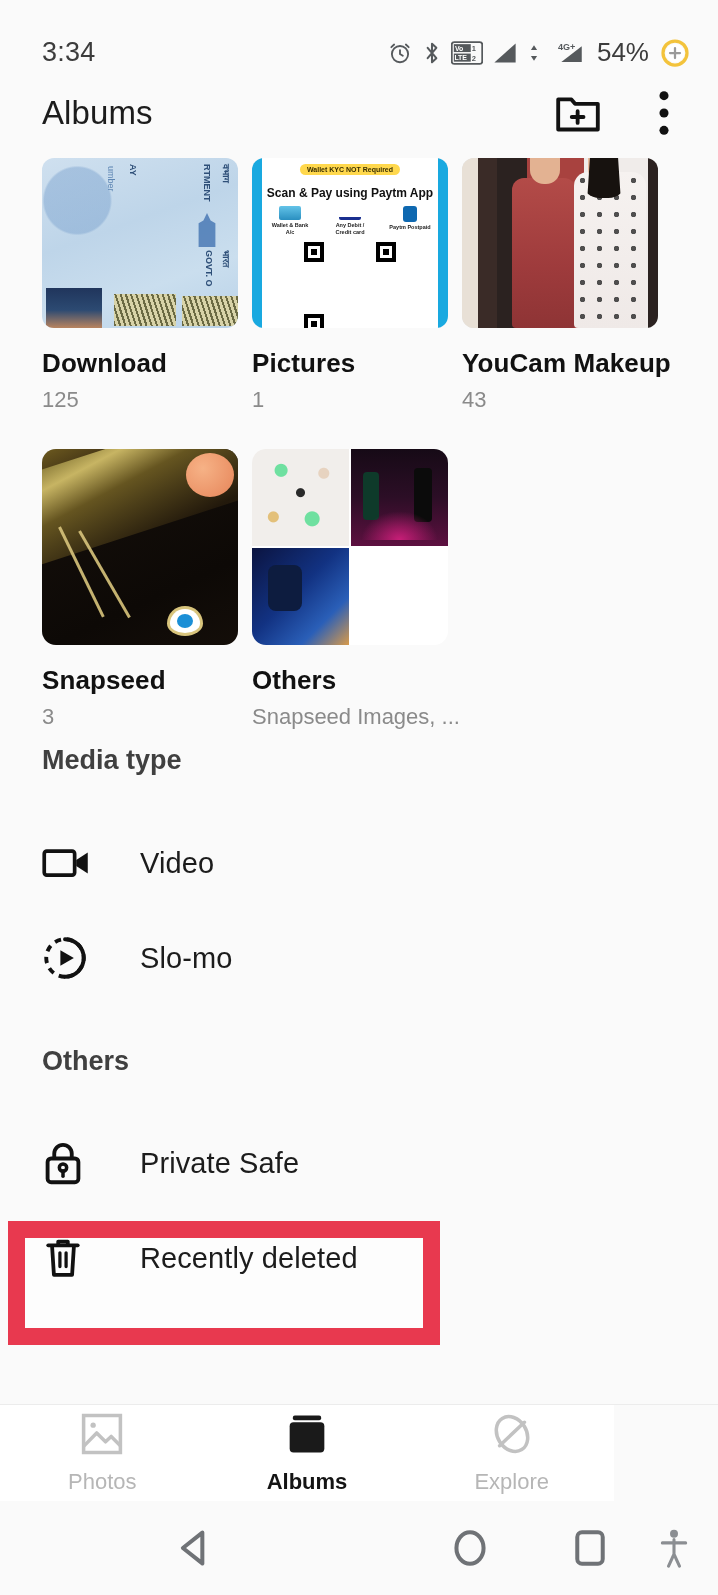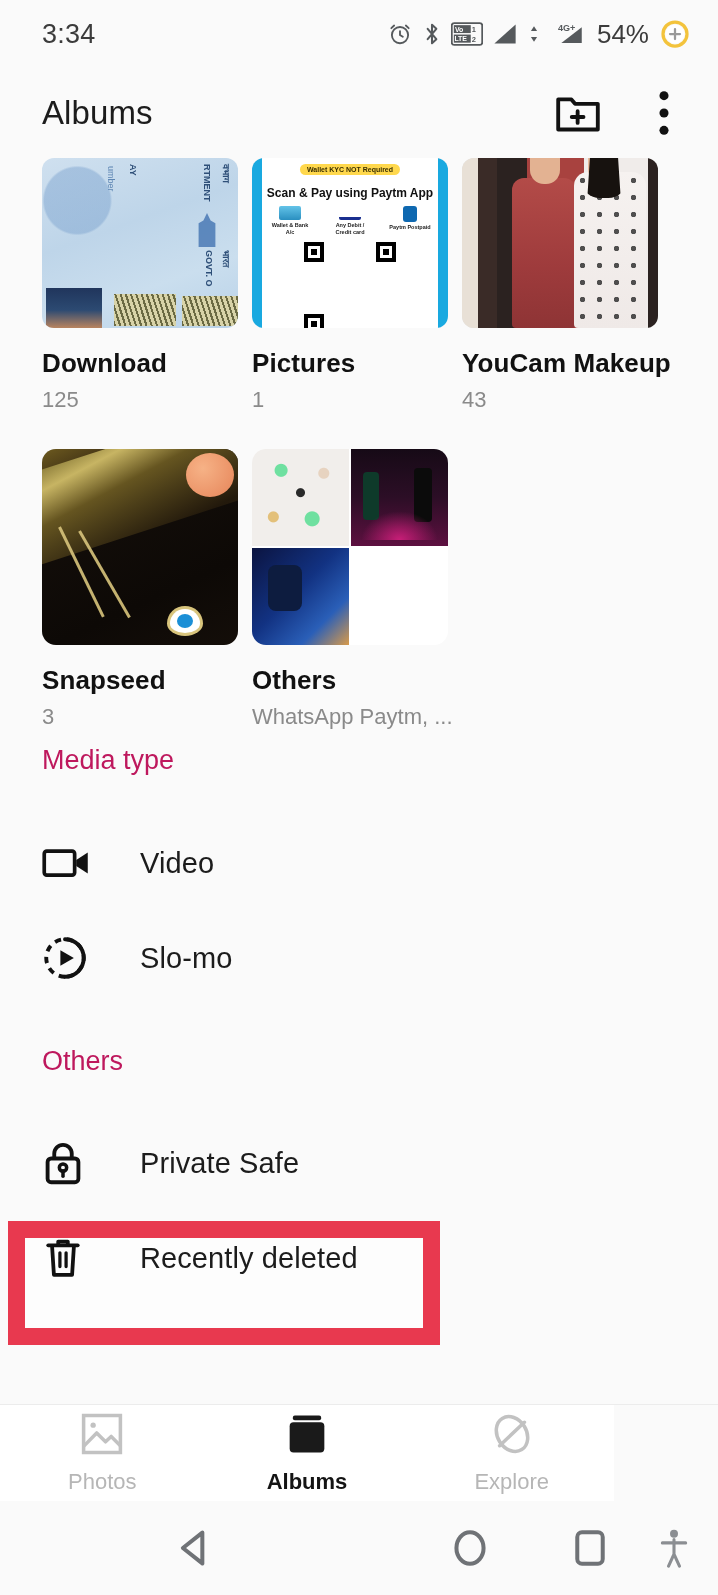--- a/index.html
+++ b/index.html
@@ -8,21 +8,21 @@
     background:#fafafa;
     font-family:"Liberation Sans", sans-serif;
     -webkit-font-smoothing:antialiased;
     overflow:hidden;
   }
   #root { position:relative; width:718px; height:1595px; background:#fafafa; }
 
   
   .statusbar {
     position:absolute; left:0; top:0; width:718px; height:68px;
-    display:flex; align-items:center; justify-content:space-between;
+    display:flex; align-items:flex-end; justify-content:space-between;
     padding:0 28px 0 42px;
   }
   .clock { font-size:27px; color:#3c3c3c; letter-spacing:.2px; }
   .sys-icons { display:flex; align-items:center; gap:9px; }
   .sys-icons svg { display:block; }
   .battery-pct { font-size:26px; color:#3c3c3c; margin:0 2px 0 4px; letter-spacing:0; }
 
   
   .appbar {
     position:absolute; left:0; top:68px; width:718px; height:90px;
@@ -159,21 +159,21 @@
   .cclub1::after { content:""; position:absolute; left:10%; bottom:6%; width:80%; height:30%;
     background:radial-gradient(ellipse at 50% 100%,#c81e78 0%,transparent 70%); }
   .cclub1 .f1 { position:absolute; left:12%; top:24%; width:16px; height:48px; background:#0e3a2a; border-radius:4px; }
   .cclub1 .f2 { position:absolute; right:16%; top:20%; width:18px; height:54px; background:#0b0b0b; border-radius:4px; }
   .cclub2 { background:linear-gradient(135deg,#0b1440 0%,#123282 45%,#2a5fb8 75%,#d89a4a 100%); }
   .cclub2::after { content:""; position:absolute; left:16%; top:18%; width:34px; height:46px;
     background:#0d1c3f; border-radius:8px; }
 
   
   .section-head {
-    position:absolute; left:42px; font-size:27px; font-weight:normal; color:#be185d;
+    position:absolute; left:42px; font-size:27px; font-weight:bold; color:#404040;
   }
   .list-item {
     position:absolute; left:0; width:718px; height:96px;
     display:flex; align-items:center; padding-left:42px;
   }
   .list-icon { width:56px; display:flex; align-items:center; justify-content:flex-start; }
   .list-label { font-size:29px; color:#1c1c1c; margin-left:42px; letter-spacing:.1px; }
 
   
   .highlight {
@@ -362,21 +362,21 @@
           <div class="th-coll">
             <div class="c cstick"></div>
             <div class="c cclub1">
                 <div class="f1"></div>
                 <div class="f2"></div>
               </div>
             <div class="c cclub2"></div>
           </div>
         </div>
         <div class="album-name">Others</div>
-        <div class="album-sub">WhatsApp Paytm, ...</div>
+        <div class="album-sub">Snapseed Images, ...</div>
       </div>
 
     </div>
   </div>
 
   <div class="section-head" style="top:745px">Media type</div>
 
   <div class="list-item" style="top:815px">
     <span class="list-icon">
       <svg width="48" height="36" viewBox="0 0 30 22">

